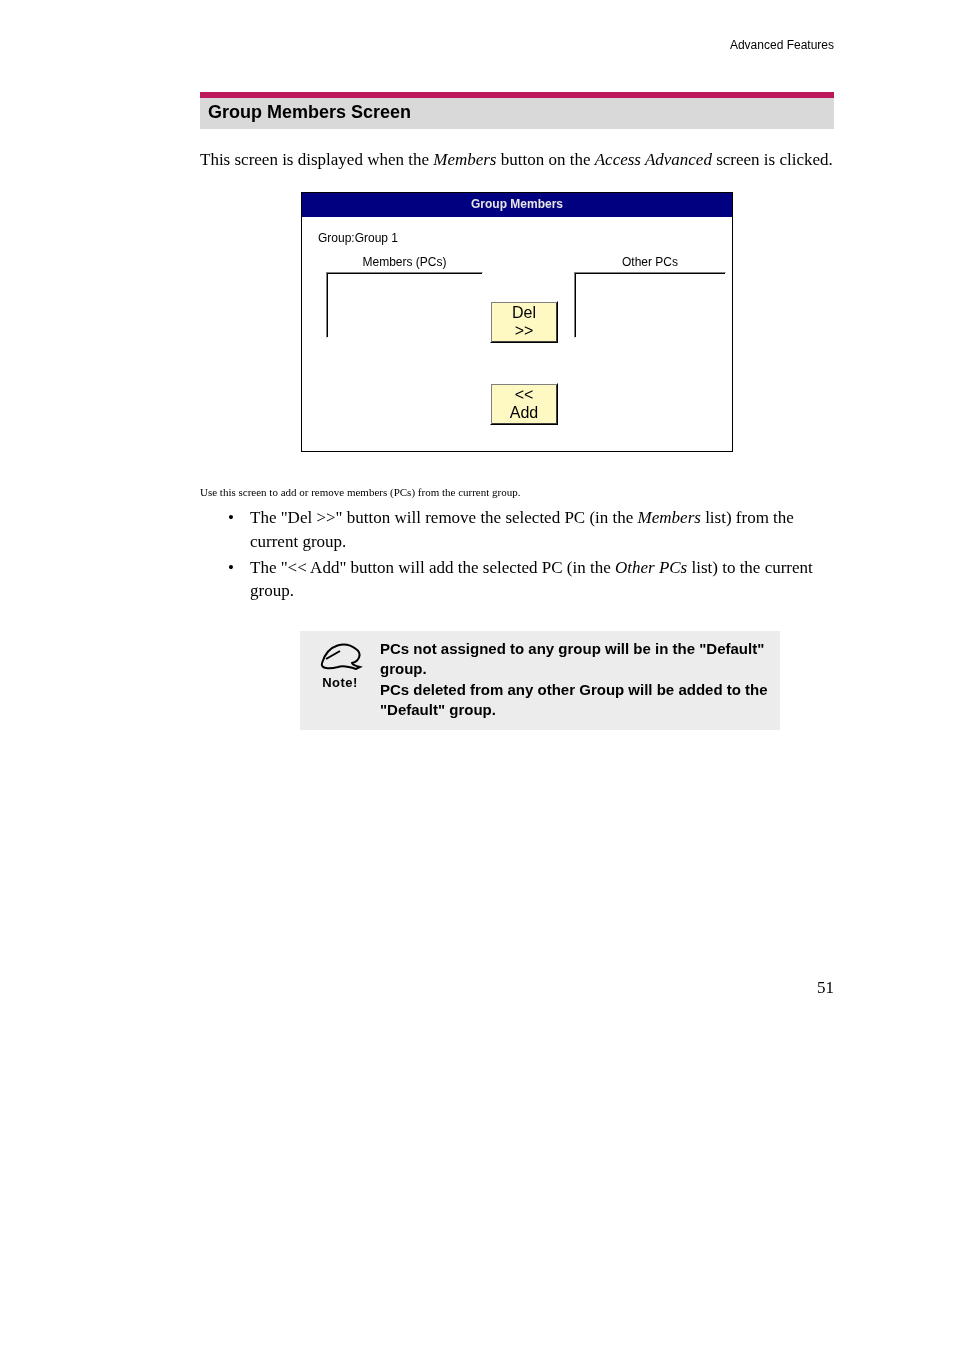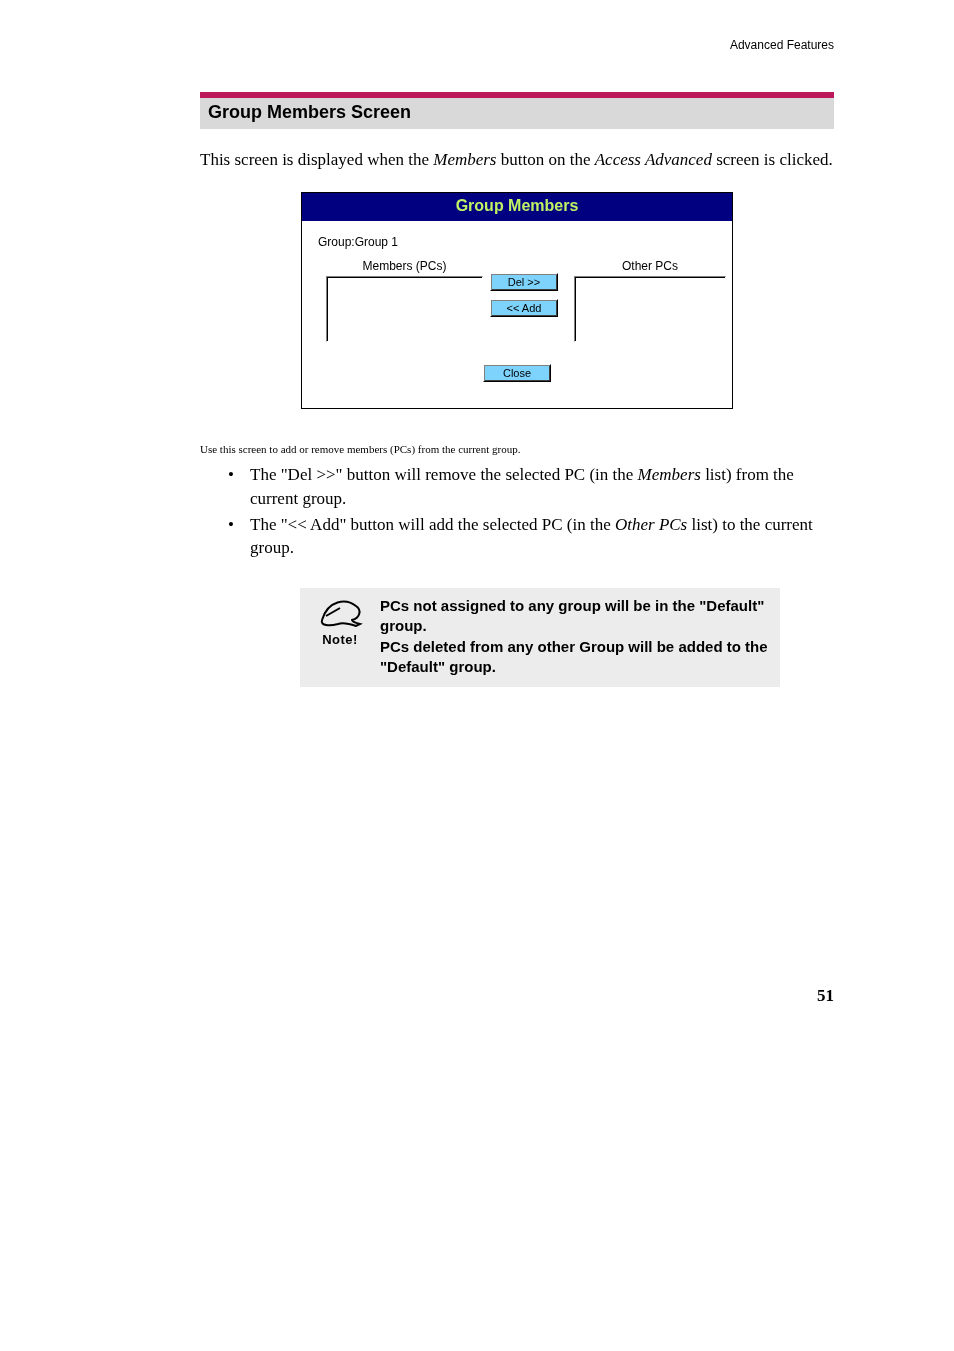--- a/index.html
+++ b/index.html
@@ -41,25 +41,25 @@
   
   .figure {
     margin: 20px auto 10px auto;
     width: 430px;
     border: 1px solid #000;
     background: #fff;
     font-family: "MS Sans Serif", Arial, sans-serif;
   }
   .fig-title {
     background: #000080;
-    color: #bef264;
+    color: #e5e5e5;
     text-align: center;
     font-family: Arial, Helvetica, sans-serif;
     font-weight: bold;
-    font-size: 16px;
+    font-size: 12px;
     padding: 4px 0 6px 0;
   }
   .fig-body {
     padding: 14px 16px 26px 16px;
     font-size: 12px;
     color: #000;
   }
   .fig-row-group {
     margin-bottom: 10px;
     font-size: 12px;
@@ -96,30 +96,31 @@
     flex: 1;
     display: flex;
     flex-direction: column;
     align-items: flex-start;
     margin-top: 14px;
     gap: 8px;
   }
   .btn3d {
     display: inline-block;
     font-family: "MS Sans Serif", Arial, sans-serif;
-    font-size: 11px;
+    font-size: 16px;
     padding: 2px 12px;
-    background: #7dd3fc;
+    background: #fef9c3;
     border: 1px solid #000;
     border-top-color: #fff;
     border-left-color: #fff;
     box-shadow: 1px 1px 0 #808080 inset, -1px -1px 0 #404040 inset;
     cursor: pointer;
     min-width: 42px;
     text-align: center;
+    margin-top: 32px;
   }
   .fig-close-row {
     display: flex;
     justify-content: center;
     margin-top: 22px;
   }
 
   
   .body-block { margin-top: 34px; }
   .bullet-list {
@@ -169,23 +170,22 @@
     font-family: Arial, Helvetica, sans-serif;
     font-weight: bold;
     font-size: 15px;
     line-height: 1.35;
     padding-left: 8px;
   }
 
   .page-number {
     position: absolute;
     right: 120px;
-    bottom: 44px;
+    bottom: 52px;
     font-size: 17px;
-    font-weight: bold;
   }
 </style>
 </head>
 <body>
 
 <div class="page">
 
   <div class="running-header">Advanced Features</div>
 
   <div class="section-bar">Group Members Screen</div>
@@ -210,23 +210,20 @@
           <span class="btn3d">Del &gt;&gt;</span>
           <span class="btn3d">&lt;&lt; Add</span>
         </div>
 
         <div class="fig-col-side right">
           <div class="fig-label">Other PCs</div>
           <div class="listbox"></div>
         </div>
       </div>
 
-      <div class="fig-close-row">
-        <span class="btn3d">Close</span>
-      </div>
     </div>
   </div>
 
   <div class="body-block">
     <div style="font-size:11px;">Use this screen to add or remove members (PCs) from the current group.</div>
 
     <ul class="bullet-list">
       <li>
         <span>The "Del &gt;&gt;" button will remove the selected PC (in the </span><span class="italic">Members</span><span> list) from the current group.</span>
       </li>

